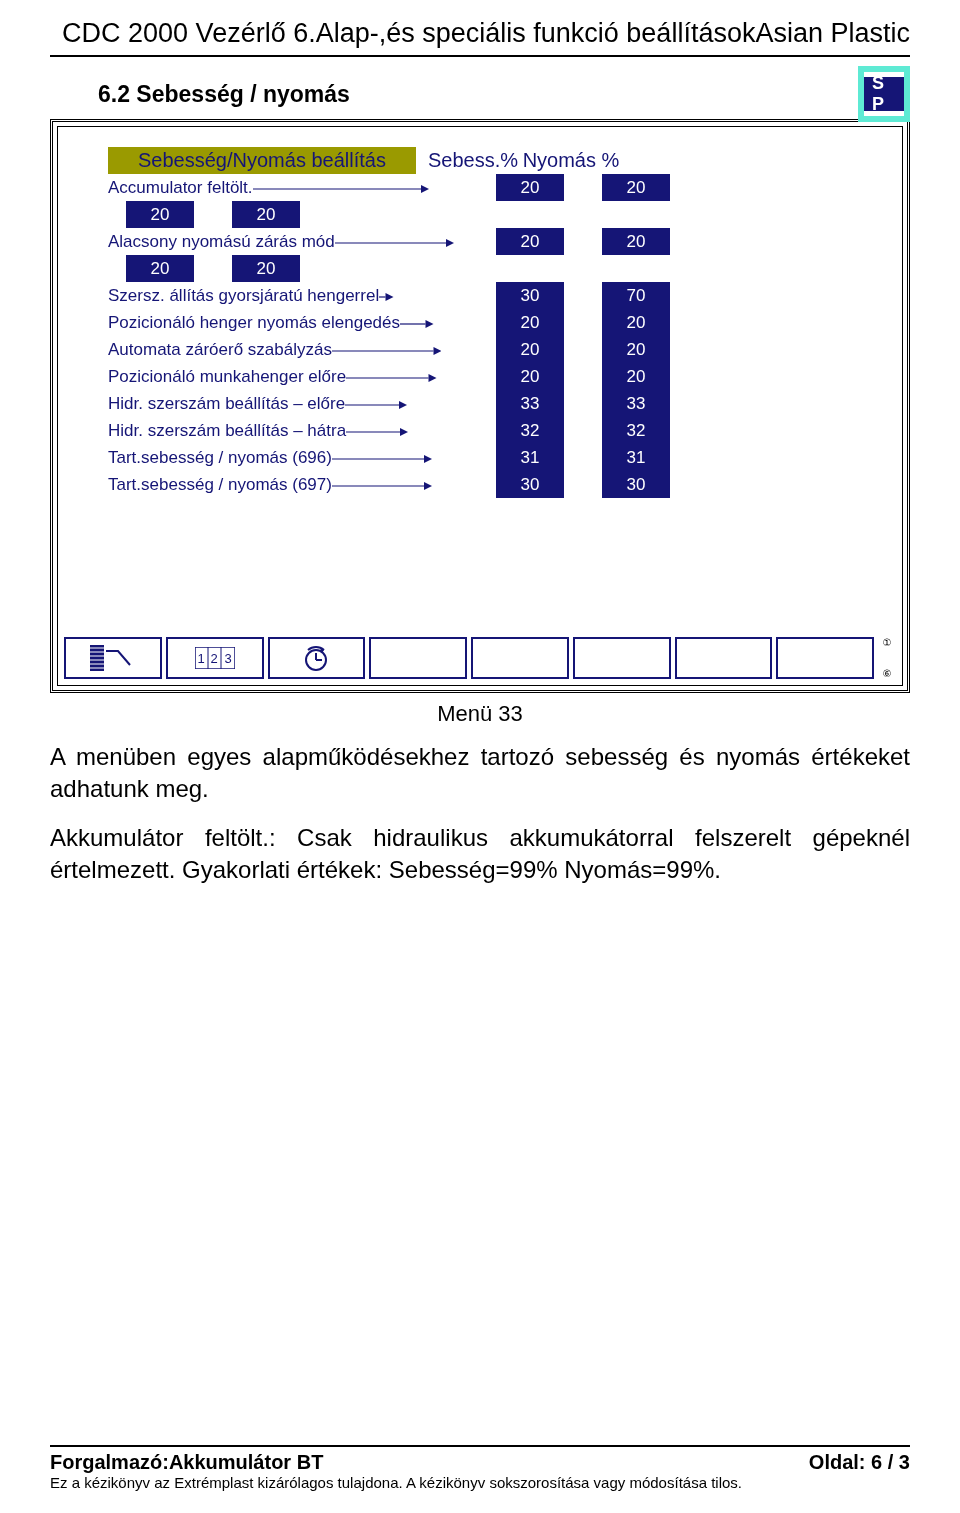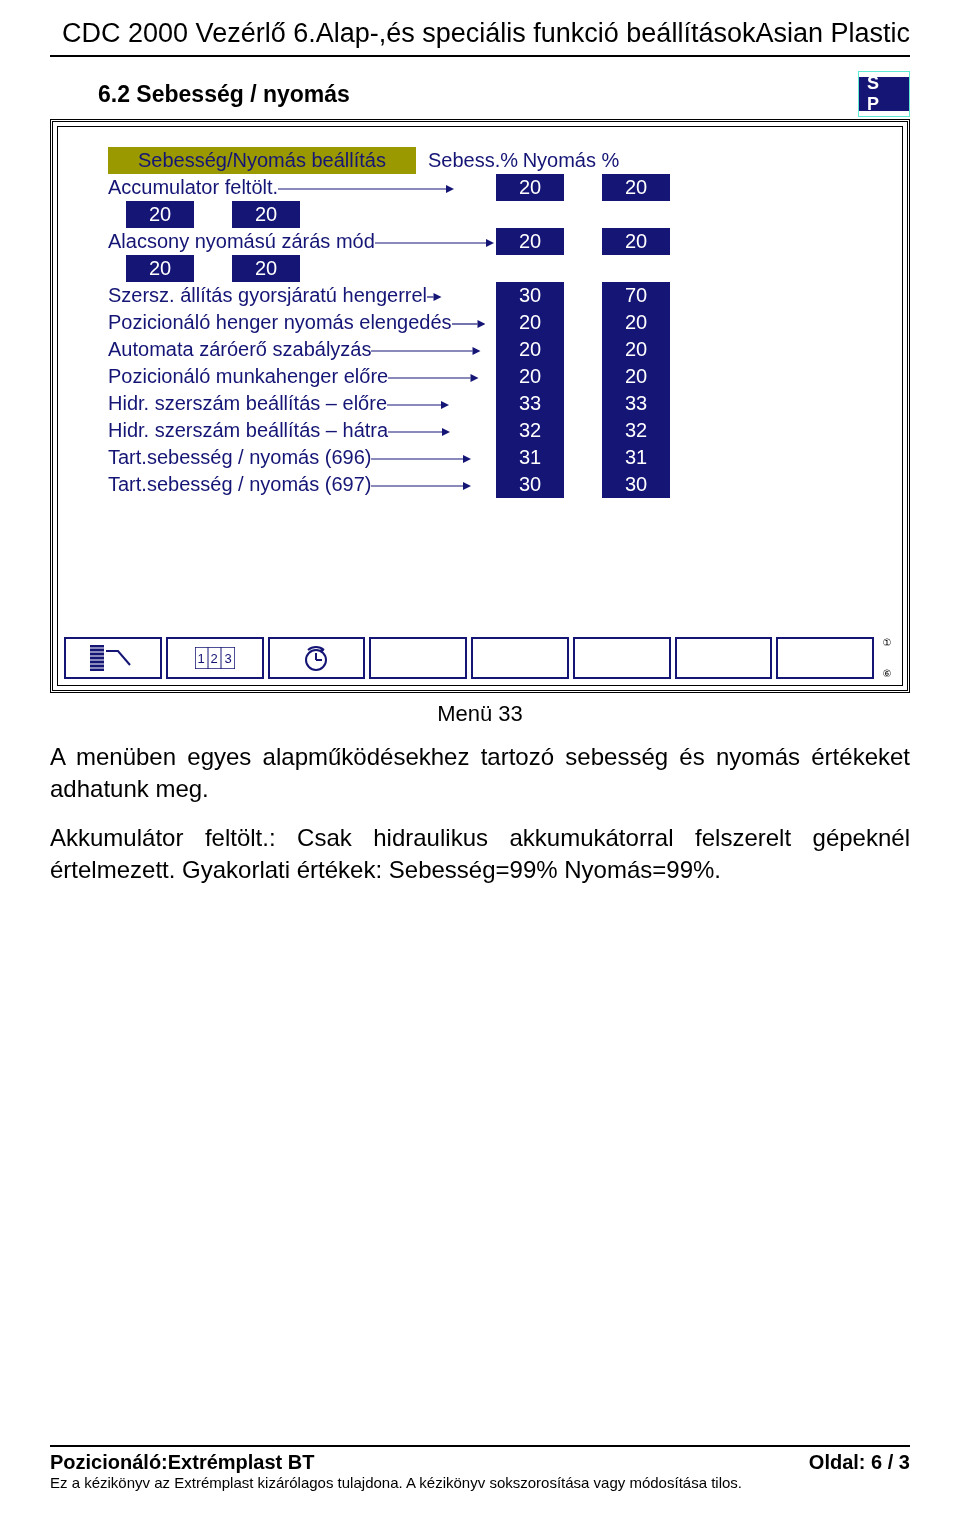--- a/index.html
+++ b/index.html
@@ -33,21 +33,21 @@
   .section-title { font-size: 23px; font-weight: bold; }
   .sp-box {
     width: 52px; height: 34px;
     background: #151576;
     display: flex; align-items: center; justify-content: center;
     color: #fff; font-size: 18px; font-weight: bold;
     letter-spacing: 6px;
     position: relative;
   }
   .sp-box .inner {
-    border: 1px solid #5eead4;
+    border: 6px solid #5eead4;
     padding: 1px 6px 1px 8px;
   }
   .screen-frame {
     border: 3px double #000;
     padding: 4px;
     margin-bottom: 8px;
   }
   .screen-inner {
     border: 1px solid #000;
     height: 560px;
@@ -74,21 +74,21 @@
     width: 8px;
   }
   .head-col {
     color: #151576;
     width: 98px;
     text-align: center;
     padding: 2px 0;
   }
   .data-row {
     display: flex;
-    font-size: 20px;
+    font-size: 17px;
     line-height: 27px;
   }
   .data-label {
     color: #151576;
     width: 370px;
     white-space: nowrap;
     position: relative;
   }
   .arrow-line {
     display: inline-block;
@@ -334,17 +334,17 @@
 
   <div class="body-text">
     <p>A menüben egyes alapműködésekhez tartozó sebesség és nyomás értékeket adhatunk meg.</p>
     <p>Akkumulátor feltölt.: Csak hidraulikus akkumukátorral felszerelt gépeknél értelmezett. Gyakorlati értékek: Sebesség=99% Nyomás=99%.</p>
   </div>
 </div>
 
 <div class="footer">
   <hr class="footer-line">
   <div class="footer-row">
-    <span>Pozicionáló:Extrémplast BT</span>
+    <span>Forgalmazó:Akkumulátor BT</span>
     <span>Oldal: 6 / 3</span>
   </div>
   <div class="footer-note">Ez a kézikönyv az Extrémplast kizárólagos tulajdona. A kézikönyv sokszorosítása vagy módosítása tilos.</div>
 </div>
 
 </body></html>

